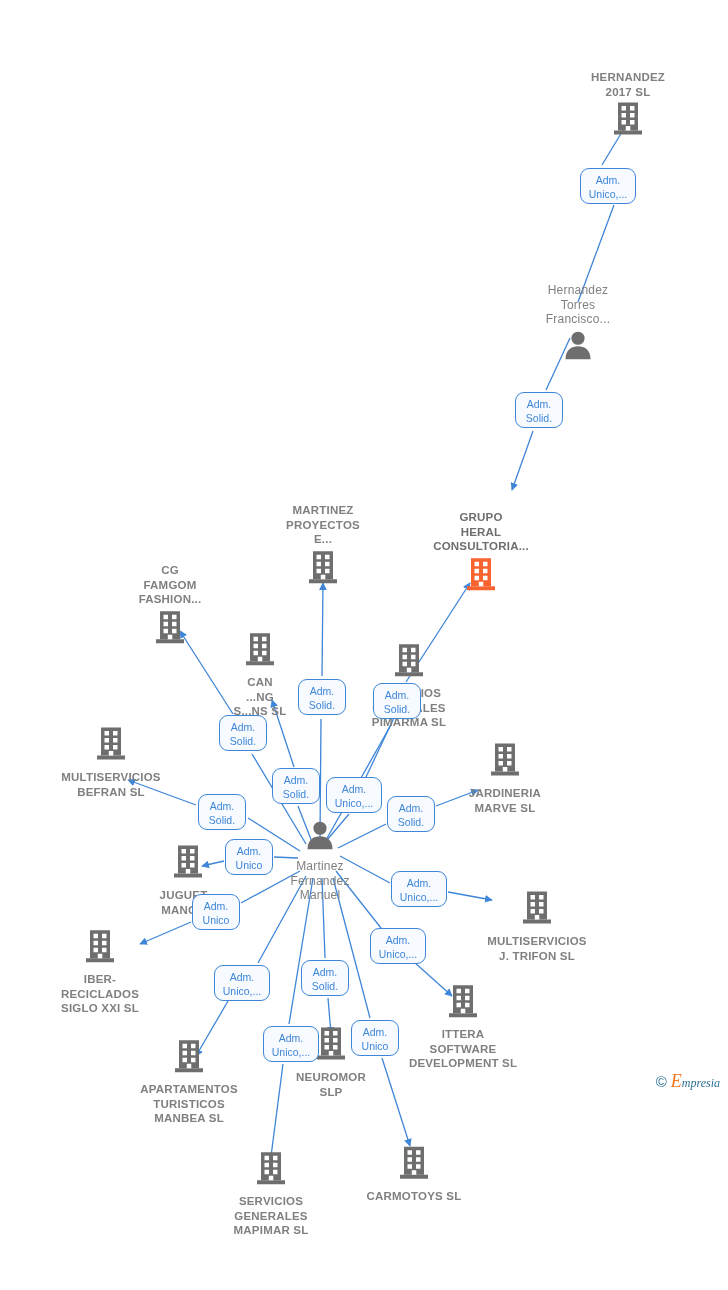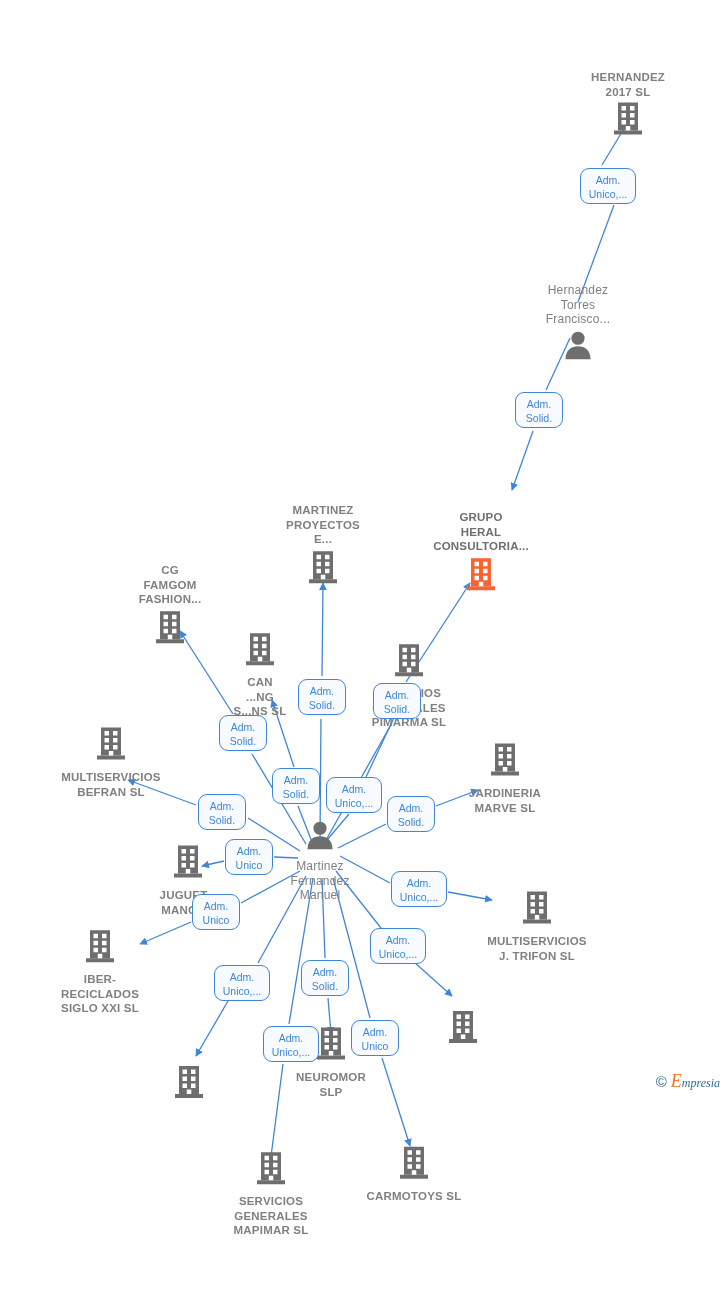--- a/index.html
+++ b/index.html
@@ -327,20 +327,23 @@
             <g fill="#ffffff">
               <rect x="10.5" y="5.5" width="4.5" height="4.5"></rect>
               <rect x="19" y="5.5" width="4.5" height="4.5"></rect>
               <rect x="10.5" y="12.5" width="4.5" height="4.5"></rect>
               <rect x="19" y="12.5" width="4.5" height="4.5"></rect>
               <rect x="10.5" y="19.5" width="4.5" height="4.5"></rect>
               <rect x="19" y="19.5" width="4.5" height="4.5"></rect>
               <rect x="14.8" y="25.5" width="4.5" height="4.5"></rect>
             </g>
           </svg></div>
+        <div class="label">ITTERA
+SOFTWARE
+DEVELOPMENT SL</div>
       </div>
       <div class="node company lbl-bottom" style="left: 331px; top: 1062px;">
         <div class="glyph"><svg width="34" height="36" viewBox="0 0 34 36" aria-hidden="true">
             <rect x="7" y="2" width="20" height="28" fill="#6e6e6e"></rect>
             <rect x="3" y="30" width="28" height="4" fill="#6e6e6e"></rect>
             <g fill="#ffffff">
               <rect x="10.5" y="5.5" width="4.5" height="4.5"></rect>
               <rect x="19" y="5.5" width="4.5" height="4.5"></rect>
               <rect x="10.5" y="12.5" width="4.5" height="4.5"></rect>
               <rect x="19" y="12.5" width="4.5" height="4.5"></rect>
@@ -359,20 +362,23 @@
             <g fill="#ffffff">
               <rect x="10.5" y="5.5" width="4.5" height="4.5"></rect>
               <rect x="19" y="5.5" width="4.5" height="4.5"></rect>
               <rect x="10.5" y="12.5" width="4.5" height="4.5"></rect>
               <rect x="19" y="12.5" width="4.5" height="4.5"></rect>
               <rect x="10.5" y="19.5" width="4.5" height="4.5"></rect>
               <rect x="19" y="19.5" width="4.5" height="4.5"></rect>
               <rect x="14.8" y="25.5" width="4.5" height="4.5"></rect>
             </g>
           </svg></div>
+        <div class="label">APARTAMENTOS
+TURISTICOS
+MANBEA  SL</div>
       </div>
       <div class="node company lbl-bottom" style="left: 414px; top: 1174px;">
         <div class="glyph"><svg width="34" height="36" viewBox="0 0 34 36" aria-hidden="true">
             <rect x="7" y="2" width="20" height="28" fill="#6e6e6e"></rect>
             <rect x="3" y="30" width="28" height="4" fill="#6e6e6e"></rect>
             <g fill="#ffffff">
               <rect x="10.5" y="5.5" width="4.5" height="4.5"></rect>
               <rect x="19" y="5.5" width="4.5" height="4.5"></rect>
               <rect x="10.5" y="12.5" width="4.5" height="4.5"></rect>
               <rect x="19" y="12.5" width="4.5" height="4.5"></rect>

